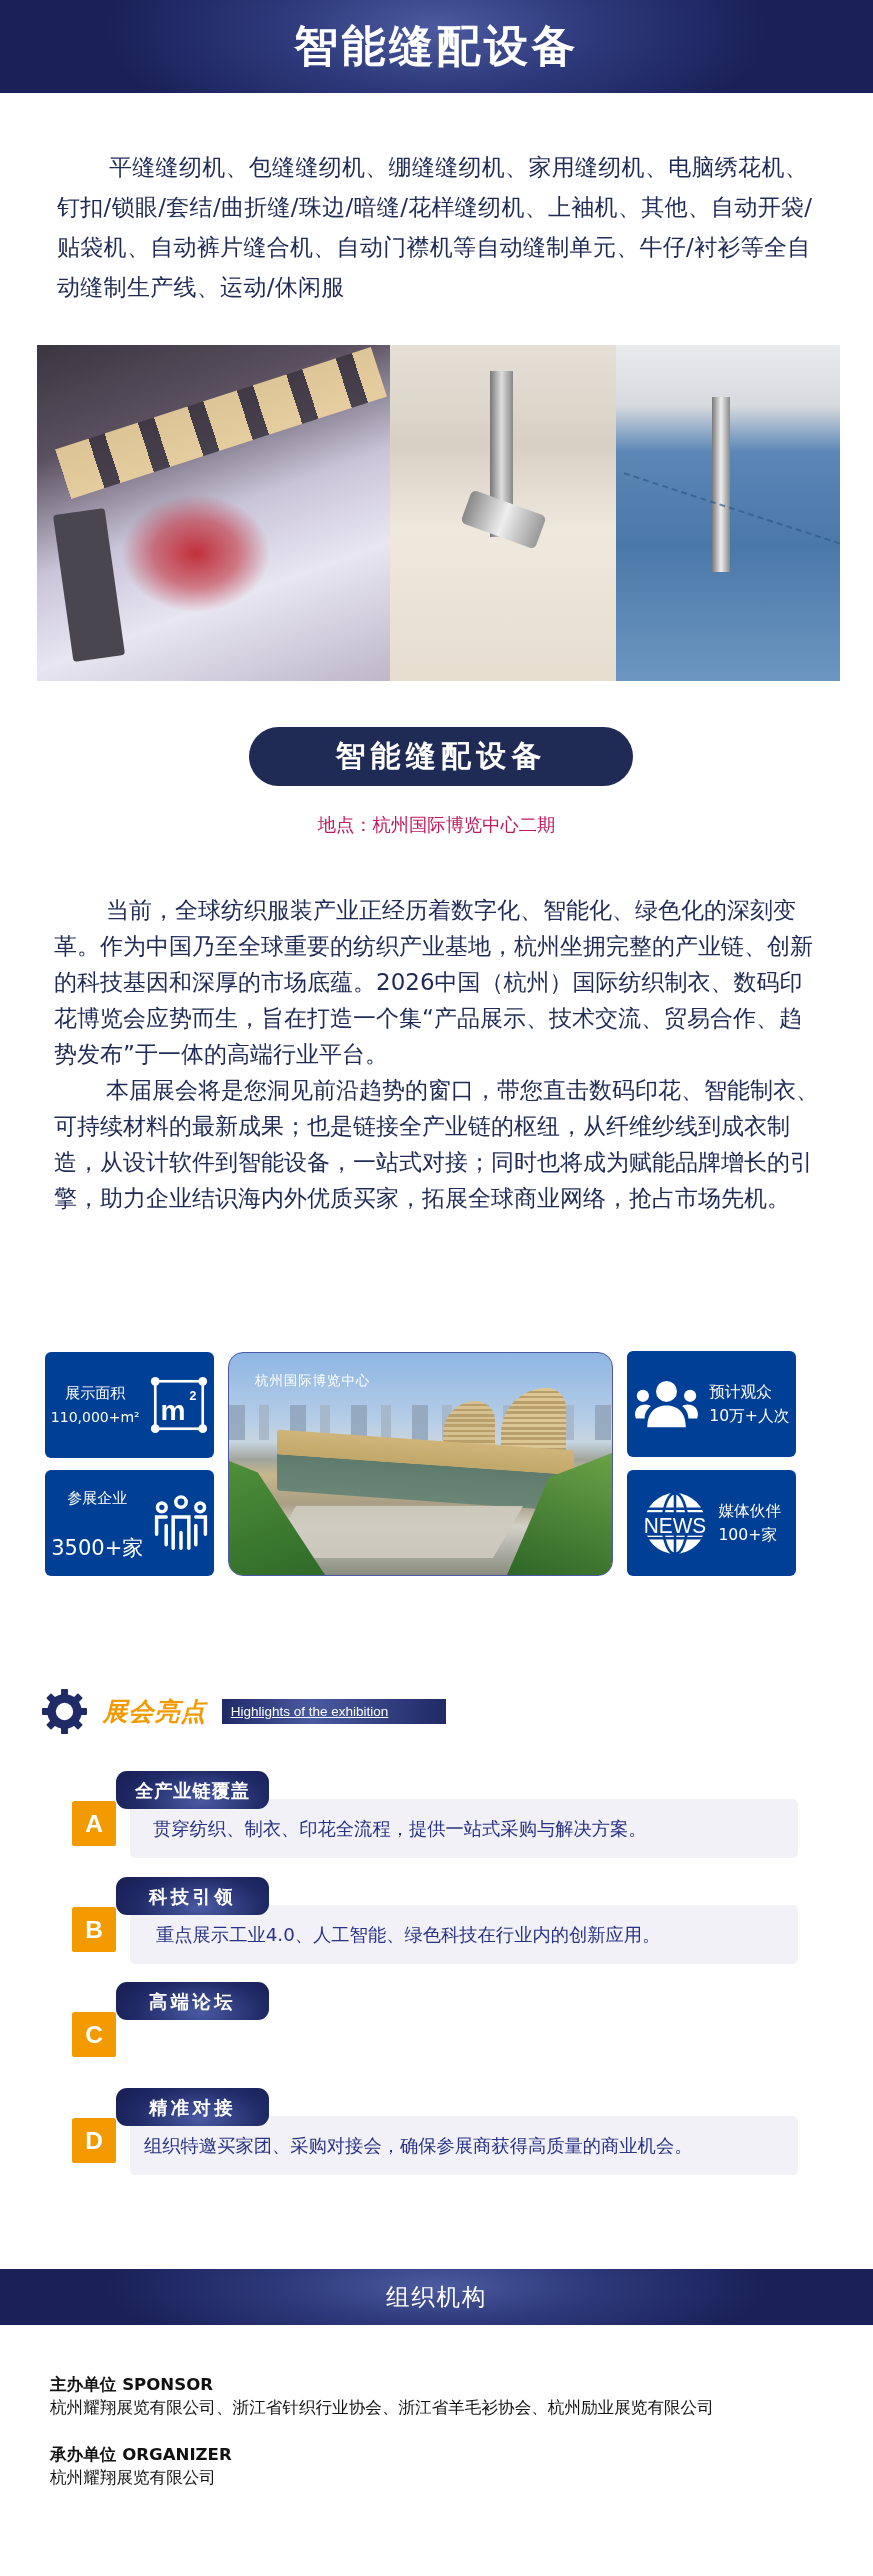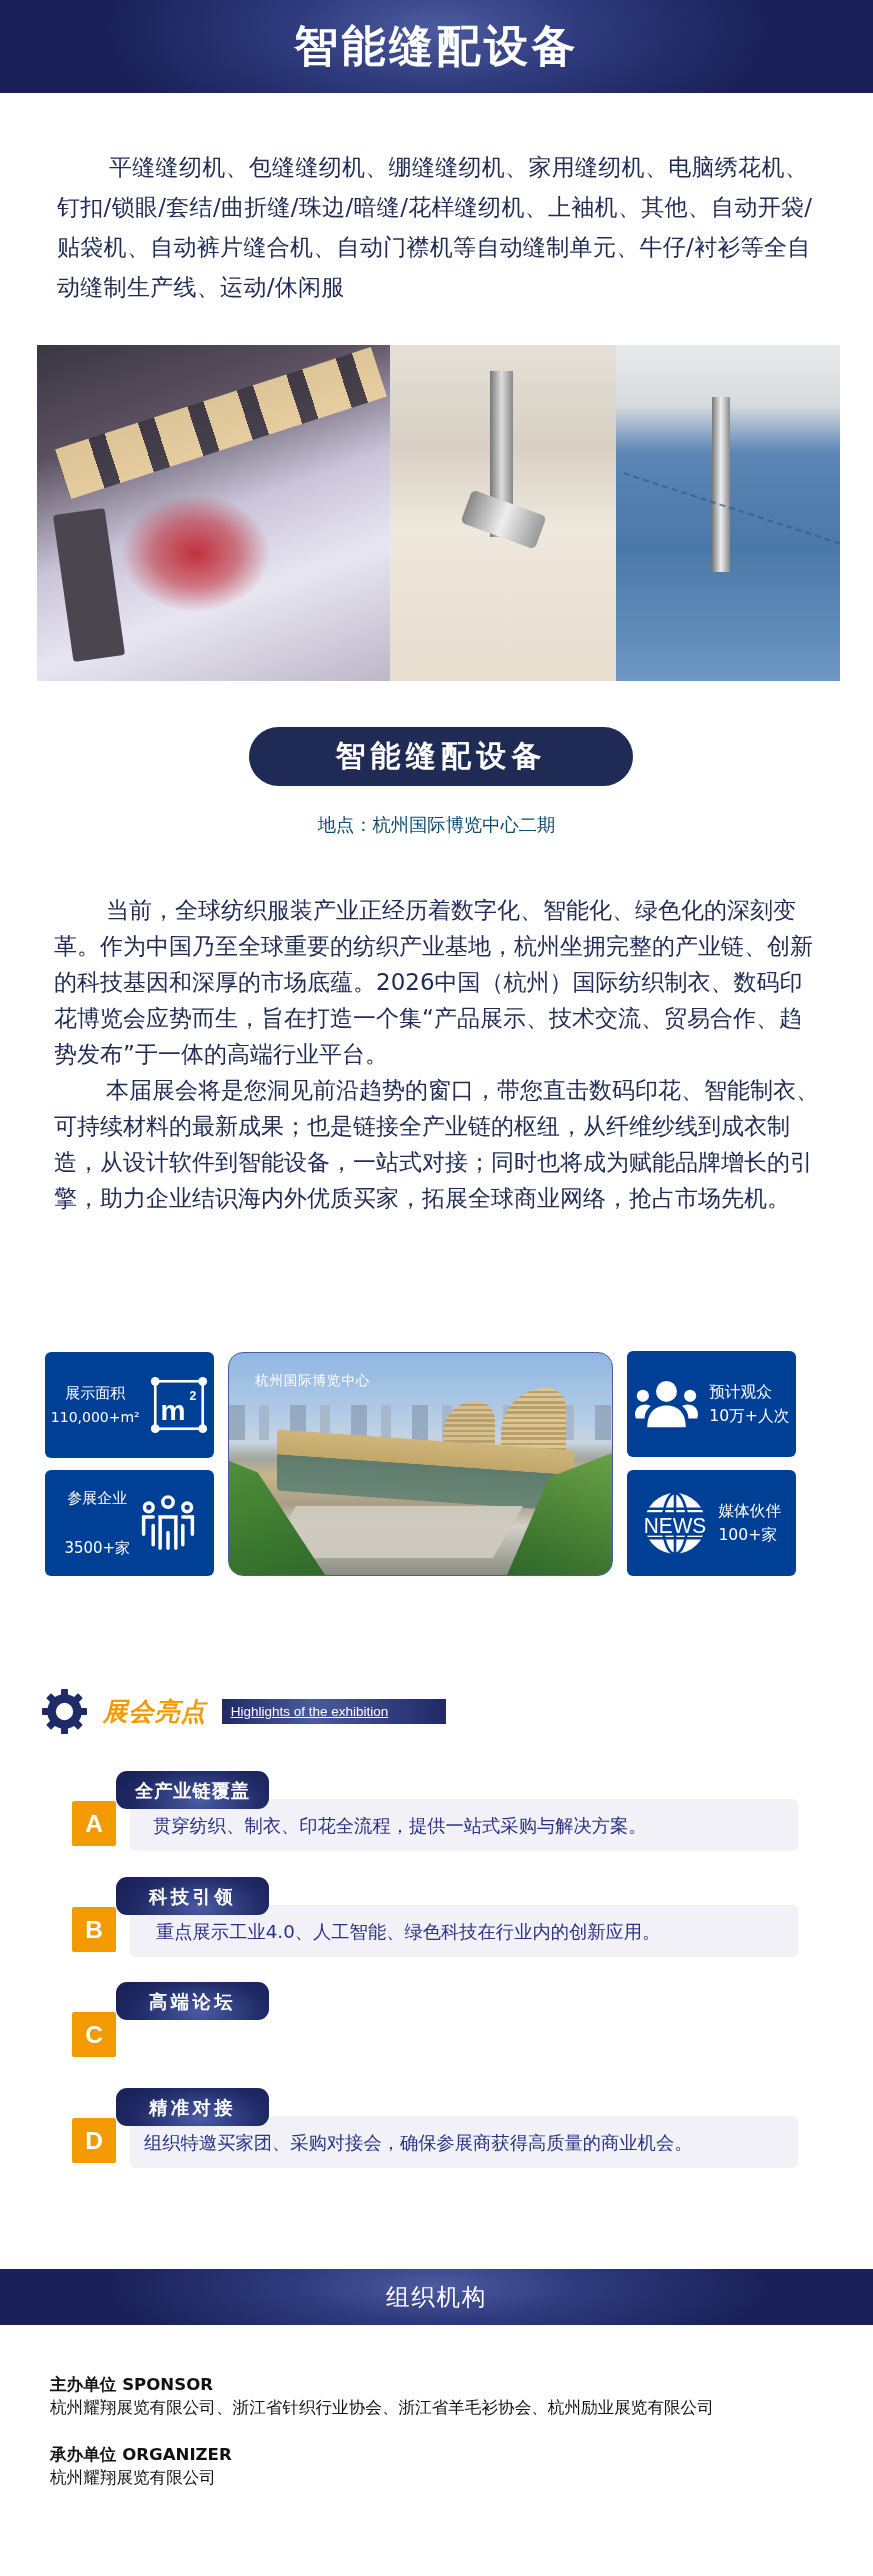--- a/index.html
+++ b/index.html
@@ -33,21 +33,21 @@
   .photo-white .foot { position: absolute; left: 74px; top: 157px; width: 79px; height: 35px; background: linear-gradient(90deg,#888,#eee,#999); border-radius: 5.2px; transform: rotate(20deg); }
   .photo-denim { width: 224px; background: linear-gradient(180deg, #e9eaec 0%, #d7dade 18%, #5b86b6 32%, #4a78a8 60%, #6d97c2 100%); }
   .photo-denim .needle { position: absolute; left: 96px; top: 52px; width: 17.5px; height: 175px; background: linear-gradient(90deg,#777,#eee,#888); }
   .photo-denim .seam { position: absolute; left: 0; top: 162px; width: 227px; height: 17.5px; border-top: 2.6px dashed #2f5b88; transform: rotate(18deg); opacity: 0.7; }
 
   .pill {
     position: absolute; left: 249px; top: 727px; width: 384px; height: 59px; border-radius: 30px;
     background: #1f2a55; color: #ffffff; display: flex; align-items: center; justify-content: center;
     font-size: 30px; font-weight: bold; letter-spacing: 5.2px;
   }
-  .location { position: absolute; left: 0; top: 812px; width: 873px; text-align: center; font-size: 18.3px; color: #0c4a6e; font-weight: 500; }
+  .location { position: absolute; left: 0; top: 812px; width: 873px; text-align: center; font-size: 18.3px; color: #be185d; font-weight: 500; }
 
   .body-text { position: absolute; left: 54px; top: 892px; width: 765px; font-size: 23px; line-height: 36px; color: #1f2a55; font-weight: 500; }
   .body-text p { text-indent: 52px; }
 
   .stat-card {
     position: absolute; width: 169px; height: 106px; background: #003f96; border-radius: 6.1px;
     color: #ffffff; display: flex; align-items: center; justify-content: center; gap: 10.5px;
   }
   .stat-text { display: flex; flex-direction: column; align-items: center; line-height: 24.5px; }
   .stat-label { font-size: 15px; font-weight: 500; }
@@ -68,21 +68,21 @@
   .venue-photo .tower2 { position: absolute; left: 272px; top: 35px; width: 65px; height: 63px; background: repeating-linear-gradient(180deg,#dcc794 0 2.6px,#b89f6c 2.6px 5.2px); border-radius: 61px 26px 0 0; }
   .venue-photo .city { position: absolute; left: 0; top: 52px; width: 385px; height: 35px; background: repeating-linear-gradient(90deg,#8ea2b8 0 15.7px, rgba(0,0,0,0) 15.7px 30px, #a3b3c4 30px 40px, rgba(0,0,0,0) 40px 61px); opacity: 0.8; }
   .venue-photo .plaza { position: absolute; left: 52px; top: 153px; width: 227px; height: 52px; background: #cfcbc0; transform: skewX(-30deg); opacity: 0.9; }
   .venue-label { position: absolute; left: 26px; top: 19px; color: #ffffff; font-size: 13.5px; font-weight: 500; letter-spacing: 0.9px; }
 
   .highlights-head { position: absolute; left: 42px; top: 1689px; display: flex; align-items: center; }
   .hl-title { margin-left: 15.7px; font-size: 25px; font-weight: bold; color: #f29a00; letter-spacing: 0.9px; font-style: italic; }
   .hl-en { margin-left: 15.7px; height: 25px; width: 224px; background: linear-gradient(90deg,#1f2a66 0%,#4a5aa0 40%,#1f2a66 100%); color: #ffffff; font-size: 13.5px; display: flex; align-items: center; padding-left: 8.7px; font-family: "Liberation Sans", sans-serif; text-decoration: underline; }
 
   .hl-item { position: absolute; left: 72px; width: 729px; height: 87px; }
-  .hl-content { position: absolute; left: 58px; top: 28px; width: 668px; height: 52px; background: #f1f1f7; border-radius: 5.2px; display: flex; align-items: center; padding-left: 23px; font-size: 18.3px; color: #2a3285; font-weight: 500; }
+  .hl-content { position: absolute; left: 58px; top: 28px; width: 668px; height: 59px; background: #f1f1f7; border-radius: 5.2px; display: flex; align-items: center; padding-left: 23px; font-size: 18.3px; color: #2a3285; font-weight: 500; }
   .hl-tag { position: absolute; left: 44px; top: 0; width: 153px; height: 38px; border-radius: 11px; background: radial-gradient(ellipse 60% 120% at 55% 80%, #4a5aa3 0%, #1f2a66 70%, #1a2158 100%); color: #ffffff; font-size: 18.3px; font-weight: bold; display: flex; align-items: center; justify-content: center; letter-spacing: 0.9px; }
   .hl-letter { position: absolute; left: 0; top: 30px; width: 44px; height: 45px; background: #f29a00; border-radius: 2.6px; color: #ffffff; font-size: 24.5px; font-weight: bold; display: flex; align-items: center; justify-content: center; font-family: "Liberation Sans", sans-serif; }
 
   .org-banner { top: 2269px; height: 56px; }
   .org-banner .title { font-size: 23.6px; font-weight: 500; letter-spacing: 1.7px; }
 
   .org { position: absolute; left: 50px; color: #111111; font-size: 16.6px; font-weight: 500; line-height: 23px; }
   .org .role { font-weight: bold; }
 </style>
 </head>
@@ -129,21 +129,21 @@
     <circle cx="6" cy="60" r="5" fill="#fff"></circle>
       <circle cx="60" cy="60" r="5" fill="#fff"></circle>
     <text x="12" y="50" fill="#fff" font-size="32" font-weight="bold" font-family="Liberation Sans, sans-serif">m</text>
     <text x="45" y="27" fill="#fff" font-size="14" font-weight="bold" font-family="Liberation Sans, sans-serif">2</text>
   </svg>
 </div>
 
 <div class="stat-card" style="left:45px; top:1470px;">
   <div class="stat-text">
     <span class="stat-label">参展企业</span>
-    <span class="stat-value" style="font-size:15px;margin-top:26px;">3500+家</span>
+    <span class="stat-value" style="font-size:21px;margin-top:26px;">3500+家</span>
   </div>
   <svg class="icon-svg" width="54" height="58" viewBox="0 0 62 66">
     <g fill="none" stroke="#fff" stroke-width="4" stroke-linecap="round">
       <circle cx="31" cy="9" r="6"></circle>
         <circle cx="9" cy="15" r="5"></circle>
         <circle cx="53" cy="15" r="5"></circle>
       <path d="M22 62 V26 H40 V62 M31 44 V62"></path>
       <path d="M3 46 V26 H14 M14 36 V58"></path>
       <path d="M59 46 V26 H48 M48 36 V58"></path>
     </g>

